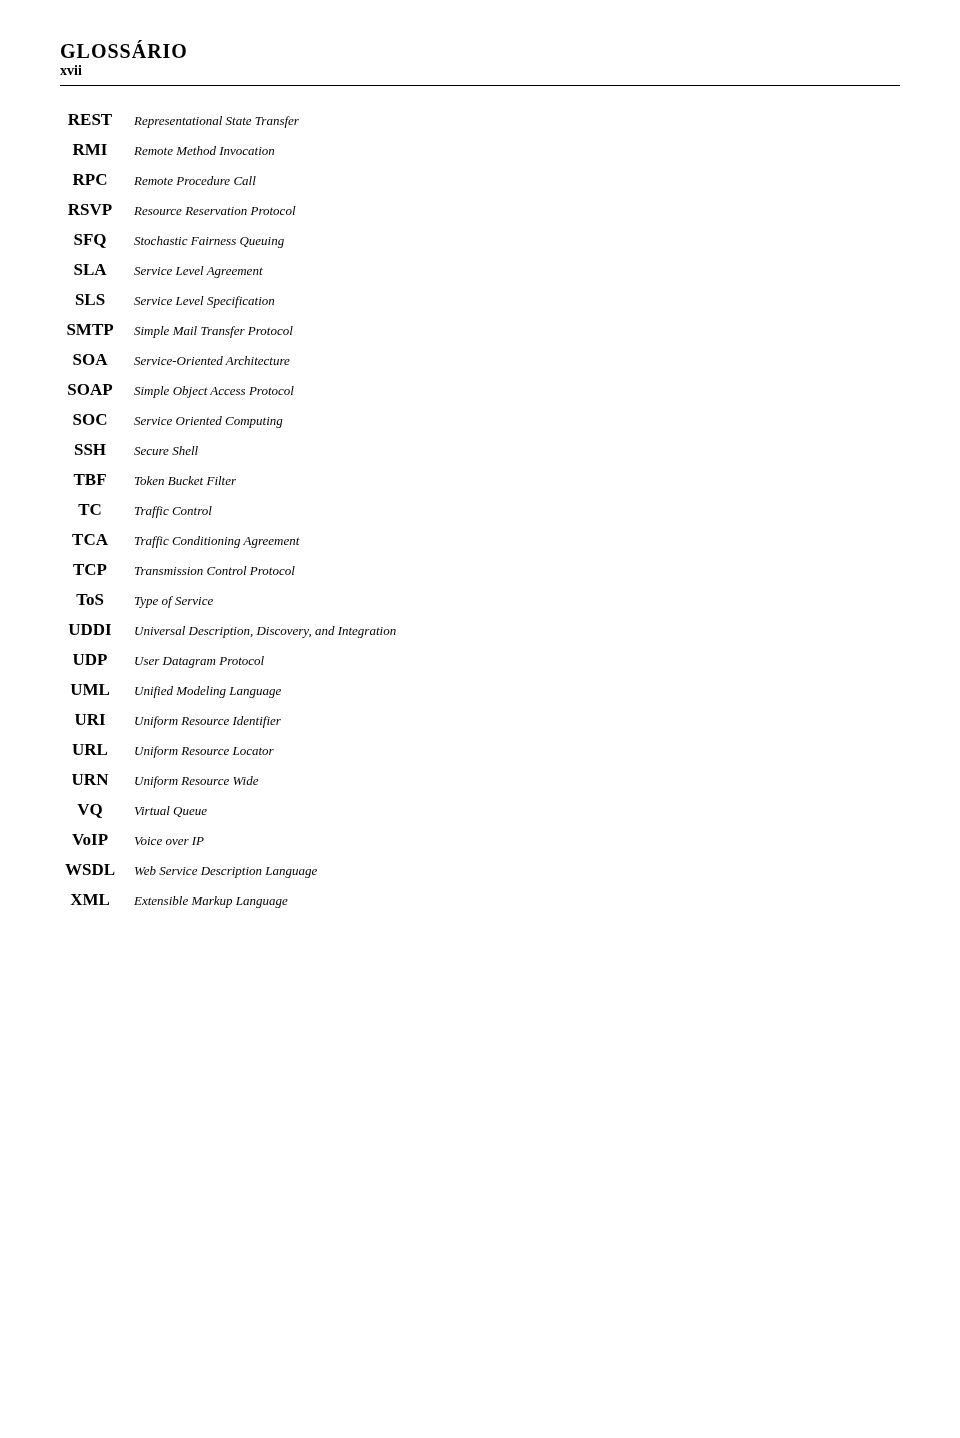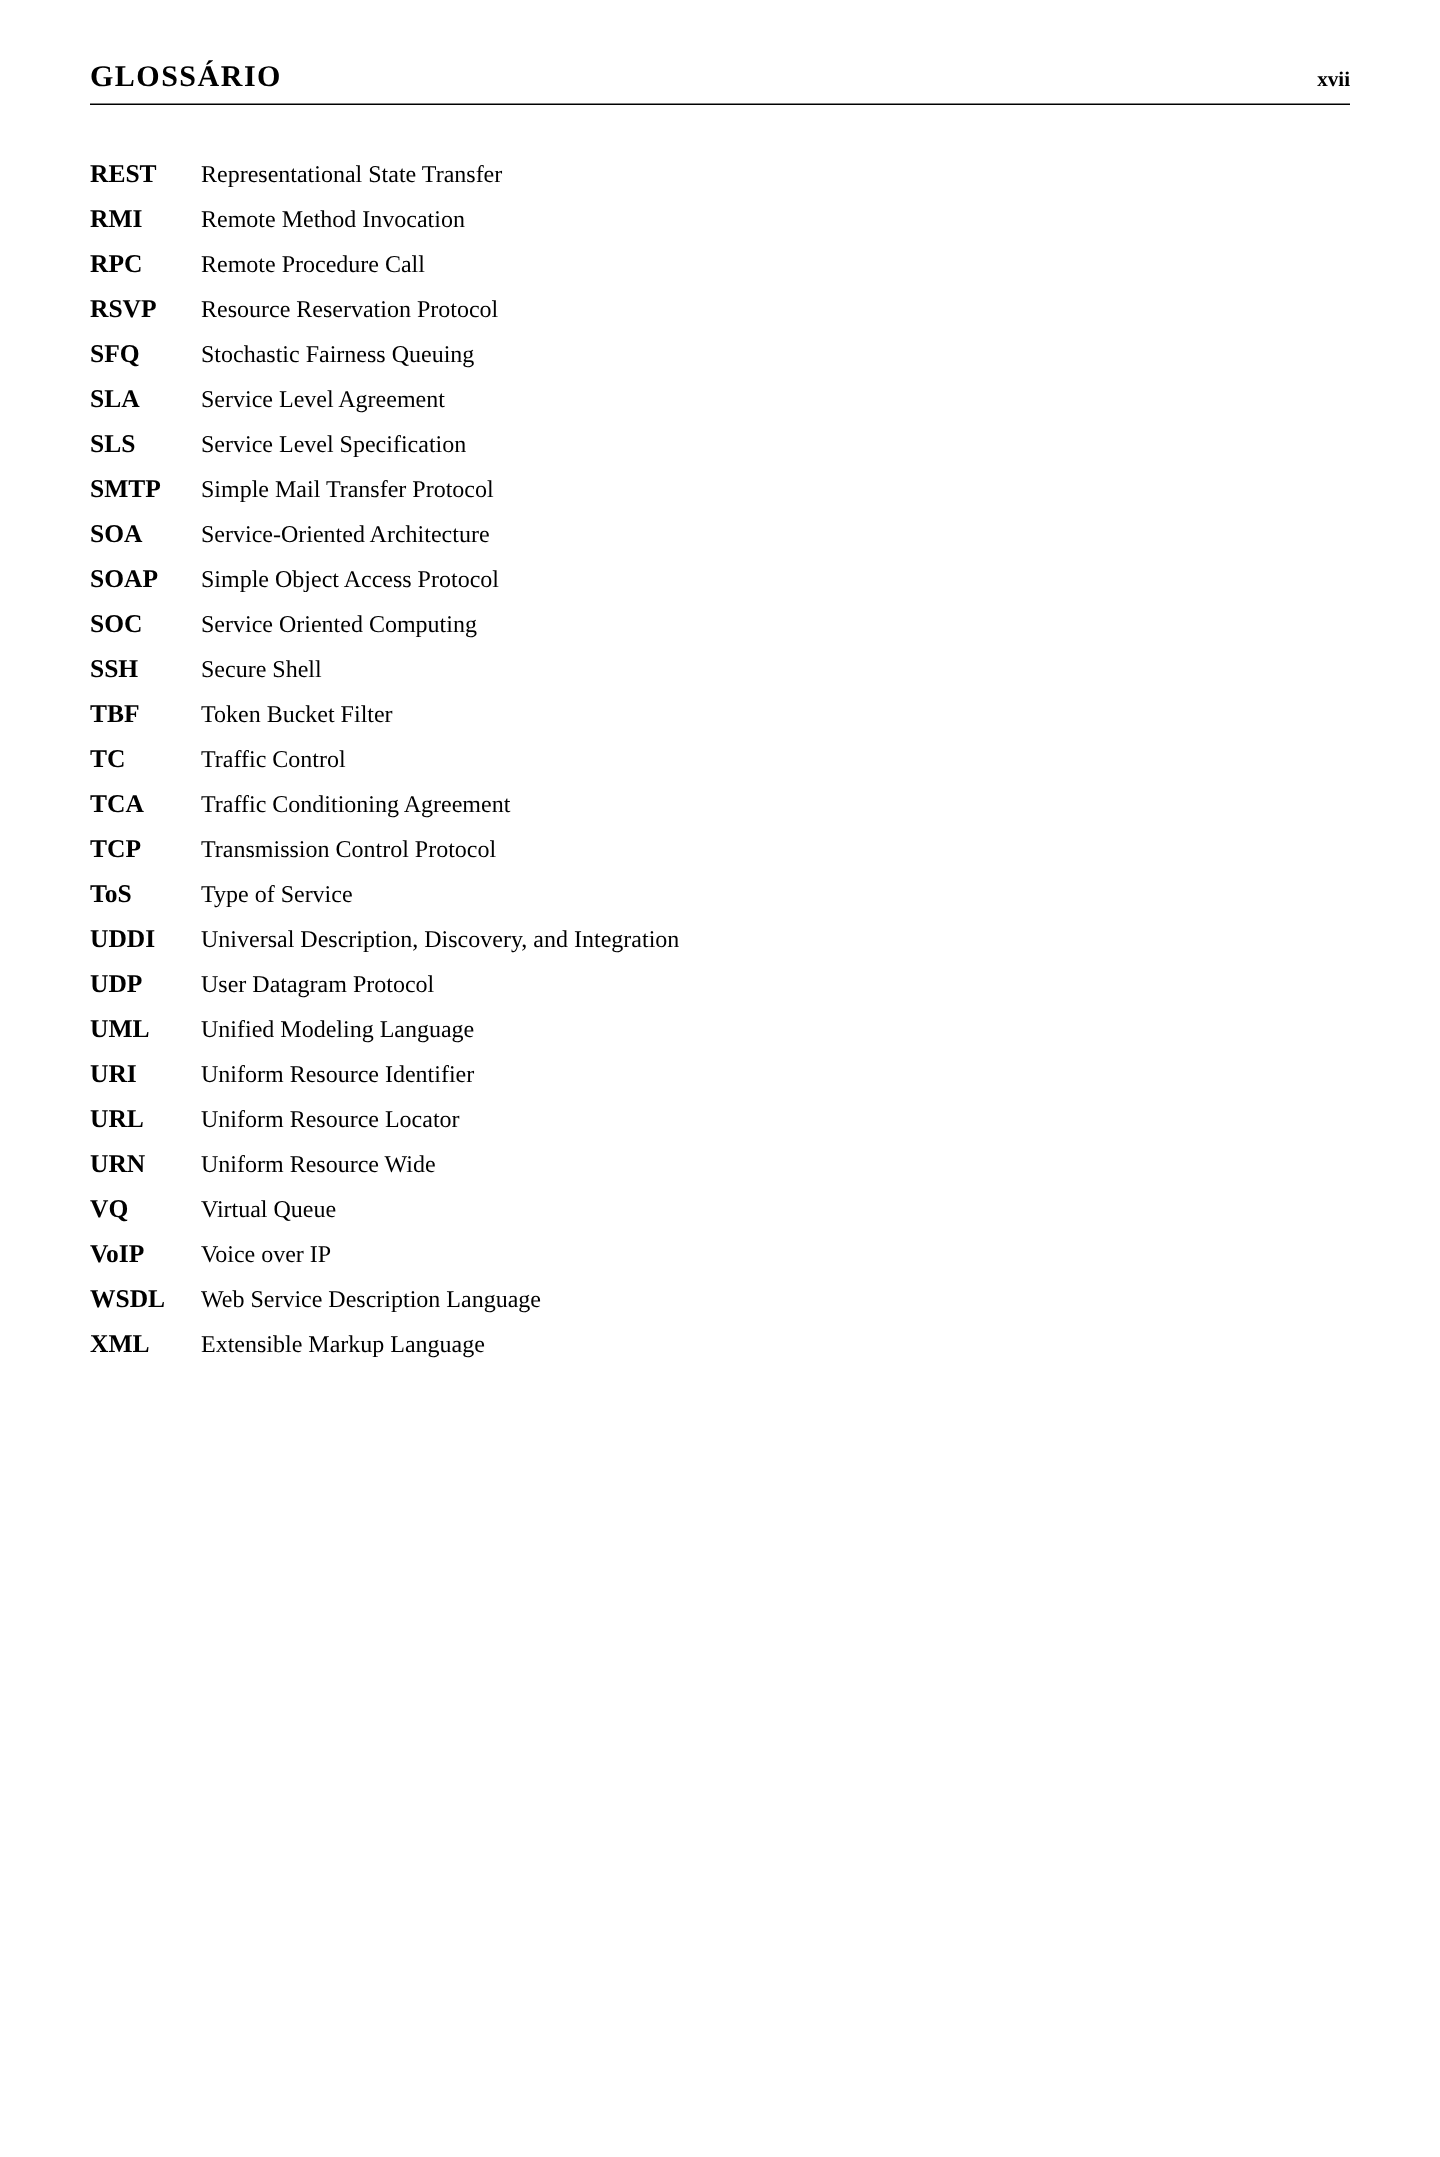--- a/index.html
+++ b/index.html
@@ -13,25 +13,25 @@
       font-family: "Times New Roman", Times, serif;
       font-size: 17px;
       color: #000;
       padding: 40px 60px 60px 60px;
       width: 960px;
       min-height: 1438px;
     }
 
     .page-header {
       display: flex;
-      justify-content: space-between;
       align-items: baseline;
       border-bottom: 1.5px solid #000;
       padding-bottom: 6px;
-      margin-bottom: 36px;
+      margin-bottom: 24px;
+      flex-direction: column;
     }
 
     .page-header-title {
       font-size: 20px;
       font-weight: bold;
       letter-spacing: 1px;
     }
 
     .page-header-number {
       font-size: 14px;
@@ -47,25 +47,26 @@
       align-items: baseline;
       margin-bottom: 10px;
     }
 
     .abbr {
       font-weight: bold;
       font-style: normal;
       min-width: 60px;
       font-size: 17px;
       flex-shrink: 0;
-      text-align: left;
+      text-align: center;
     }
 
     .definition {
-      font-size: 16px;
+      font-style: italic;
+      font-size: 13px;
       margin-left: 14px;
     }
   </style>
 </head>
 <body>
 
 <header class="page-header">
   <span class="page-header-title">GLOSSÁRIO</span>
   <span class="page-header-number">xvii</span>
 </header>

